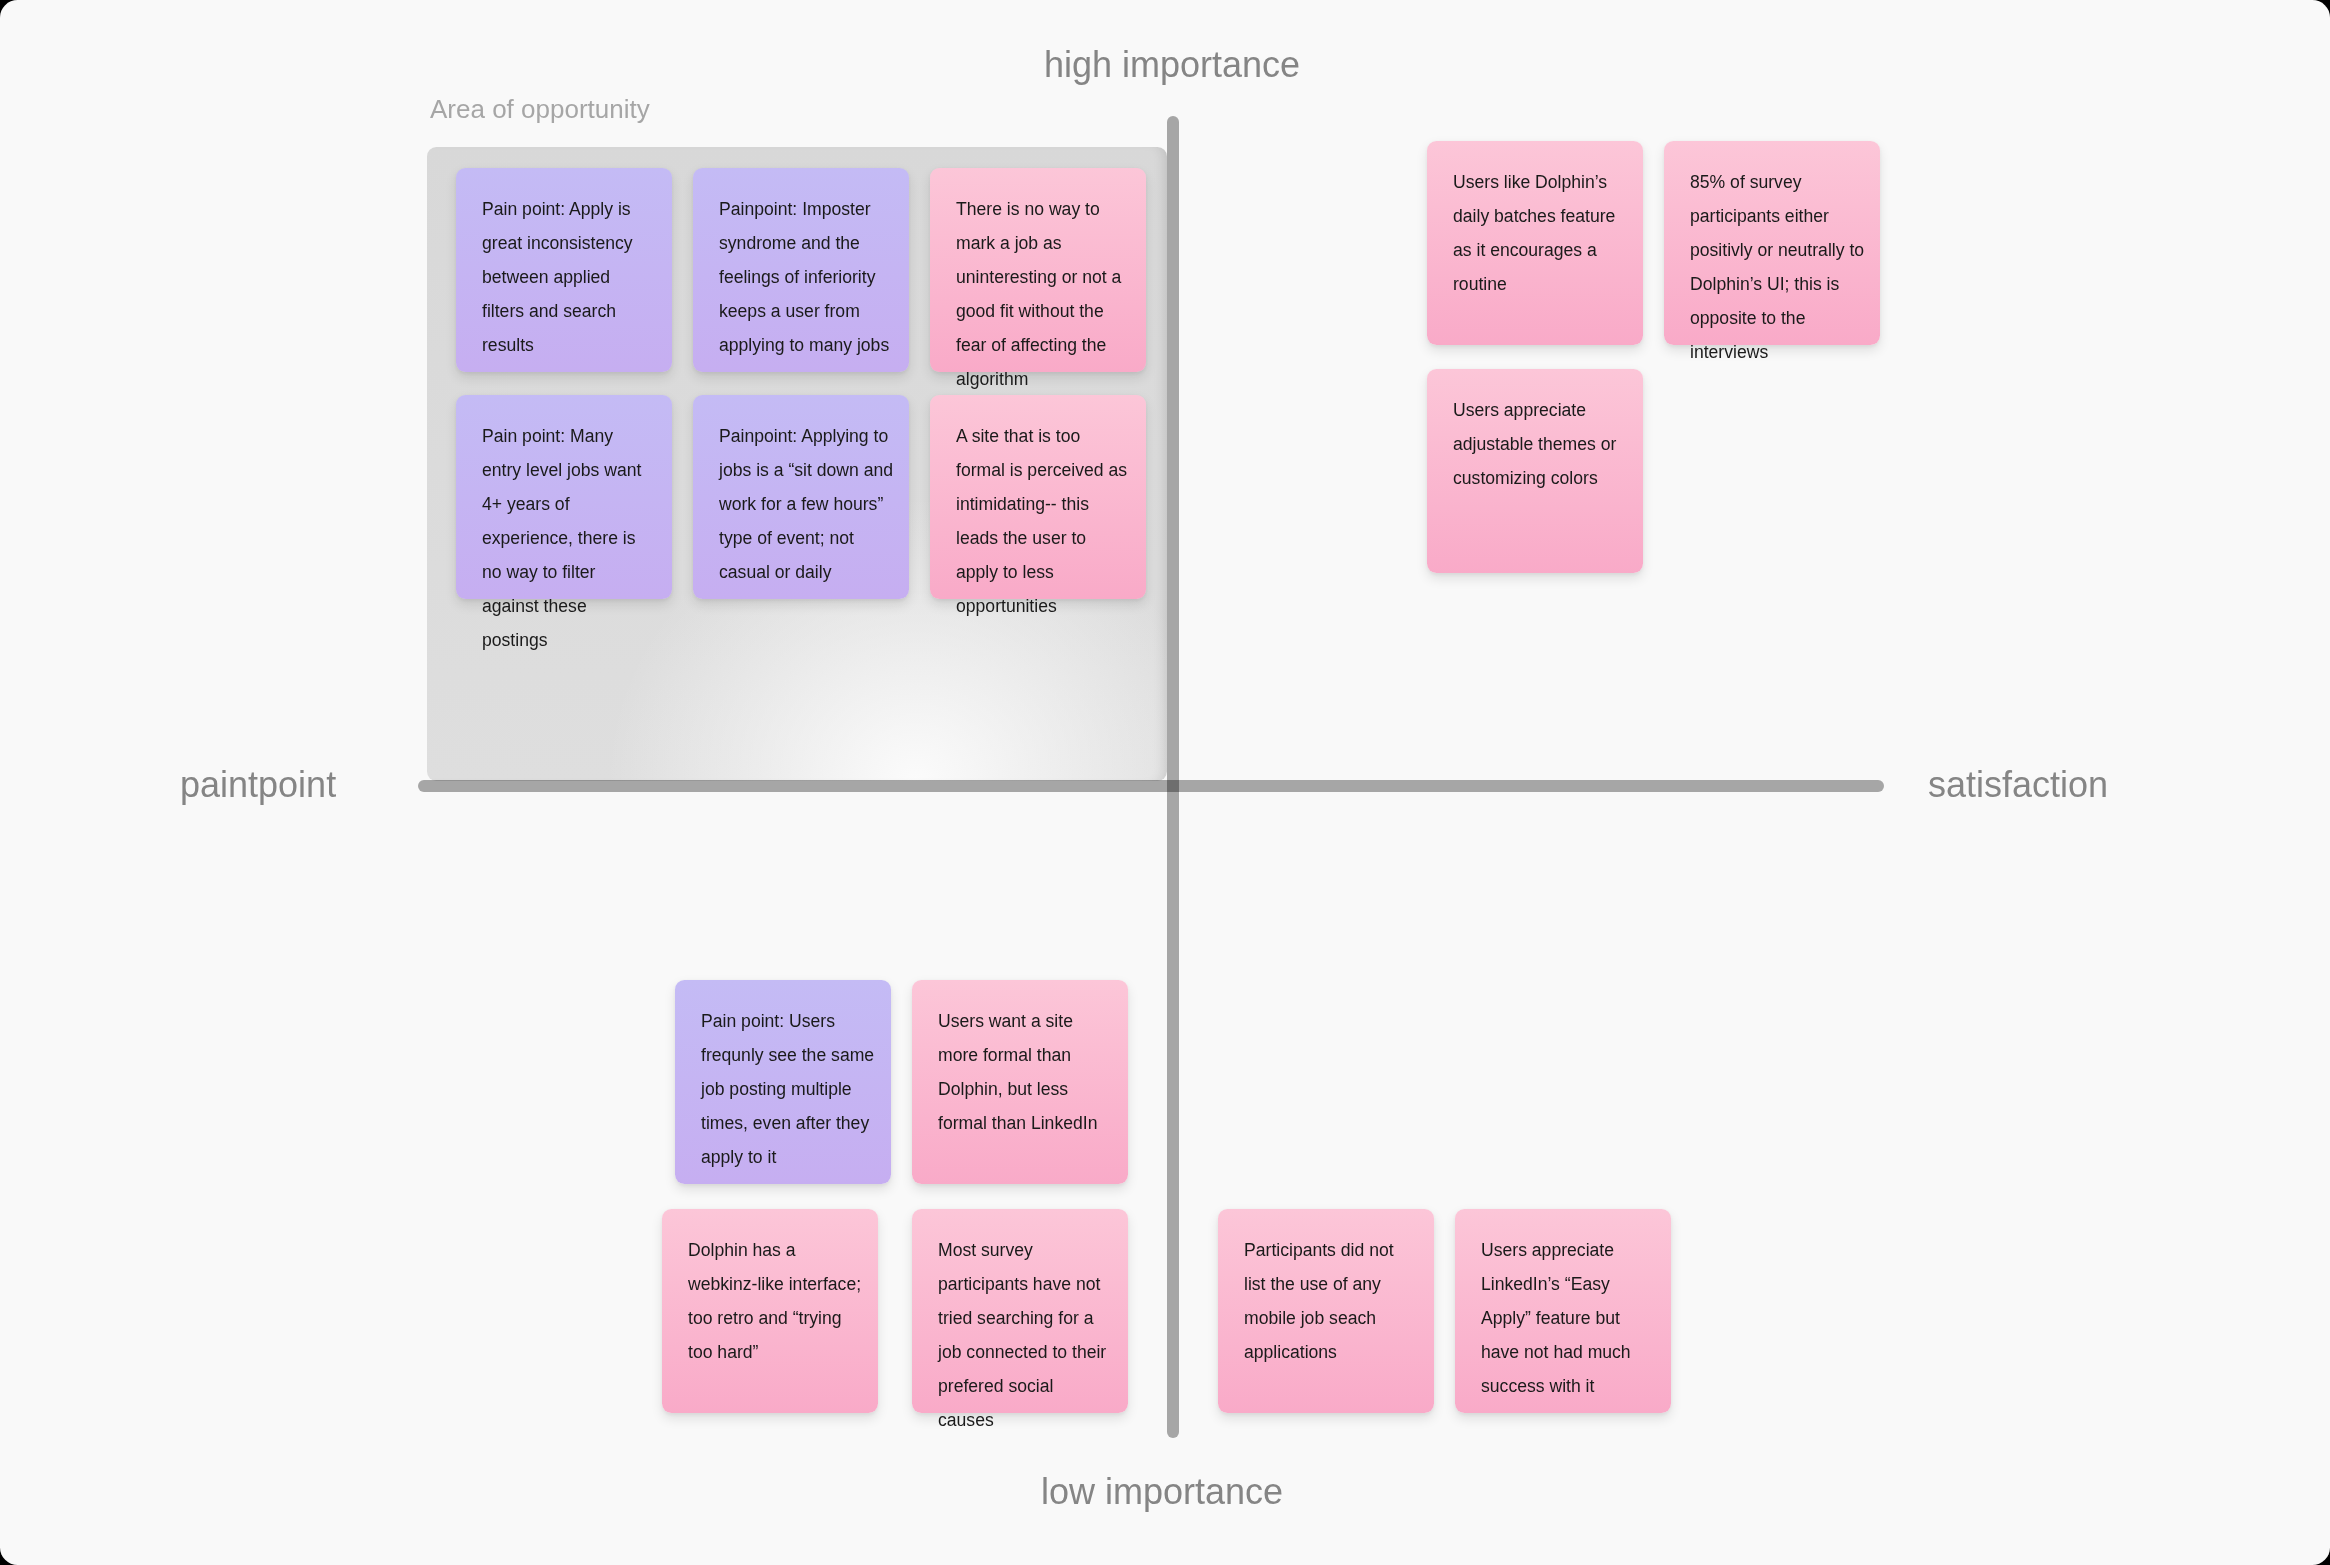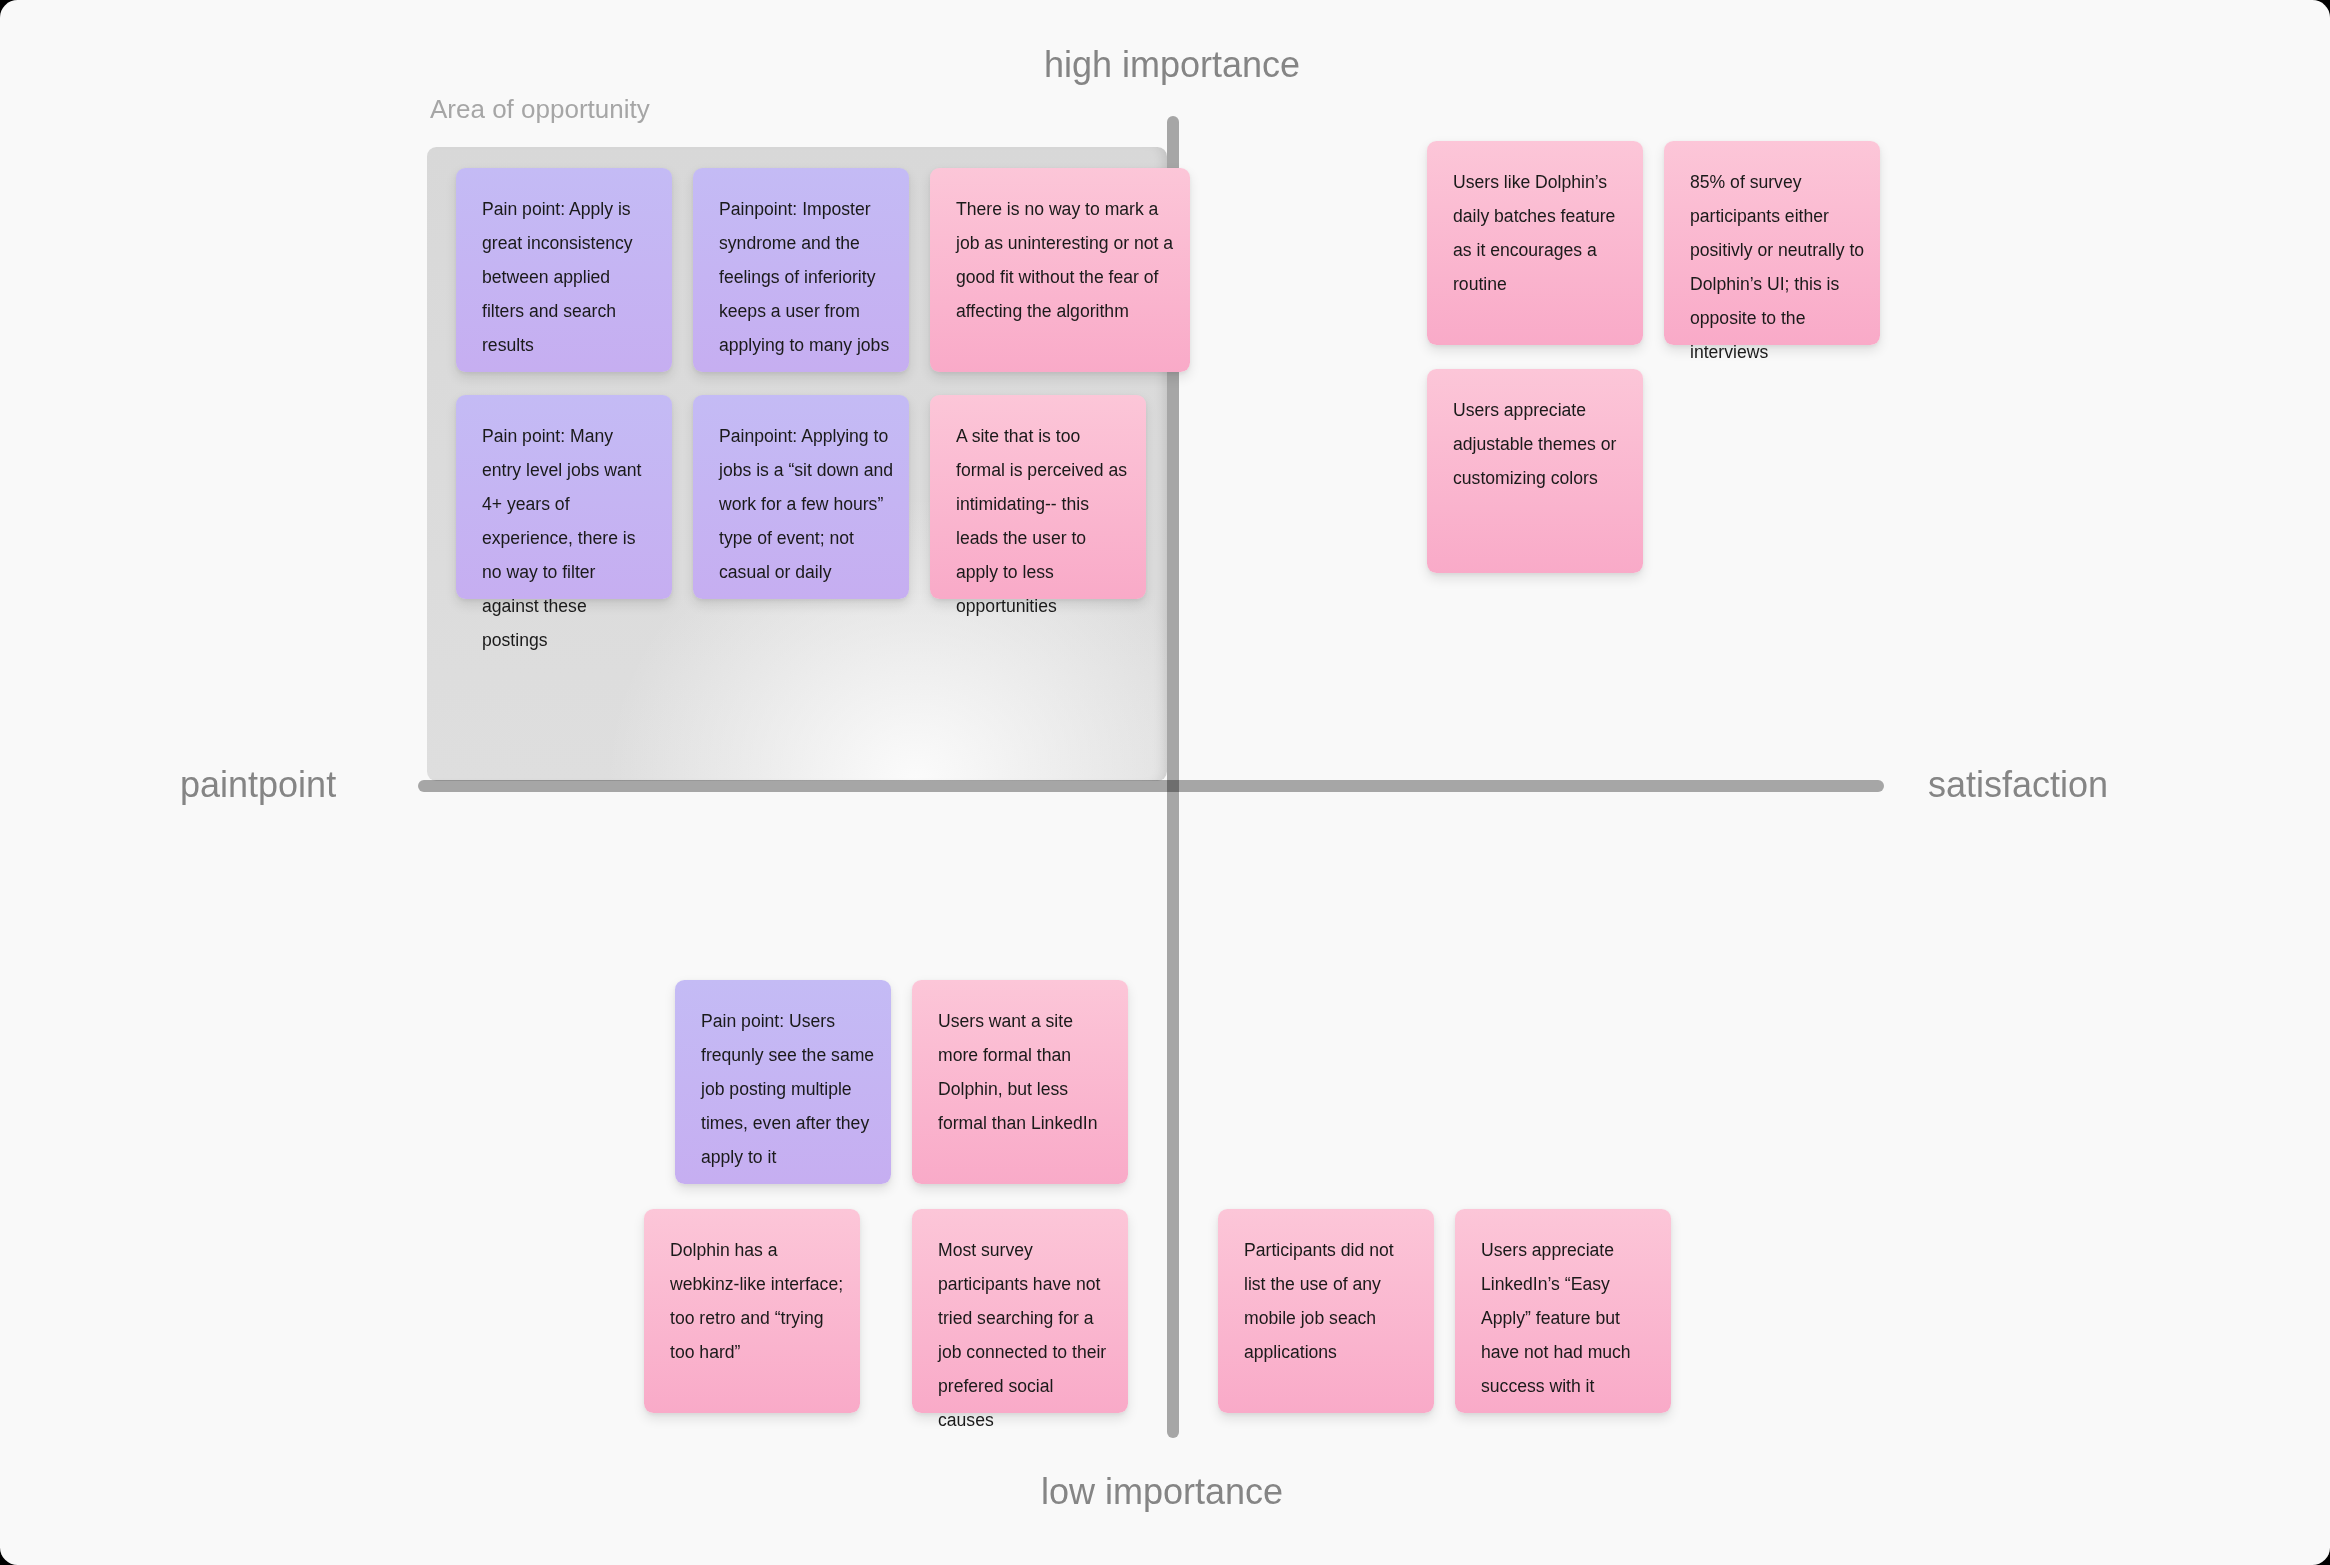--- a/index.html
+++ b/index.html
@@ -92,21 +92,21 @@
 
   <div class="big-label" style="left:1928px; top:764px;">satisfaction</div>
 
   <div>
       <div class="note purple" style="left: 456px; top: 168px;">
         <div class="note-text">Pain point: Apply is great inconsistency between applied filters and search results</div>
       </div>
       <div class="note purple" style="left: 693px; top: 168px;">
         <div class="note-text">Painpoint: Imposter syndrome and the feelings of inferiority keeps a user from applying to many jobs</div>
       </div>
-      <div class="note pink" style="left: 930px; top: 168px; padding-left: 44px;">
+      <div class="note pink" style="left: 930px; top: 168px;">
         <div class="note-text">There is no way to mark a job as uninteresting or not a good fit without the fear of affecting the algorithm</div>
       </div>
       <div class="note purple" style="left: 456px; top: 395px;">
         <div class="note-text">Pain point: Many entry level jobs want 4+ years of experience, there is no way to filter against these postings</div>
       </div>
       <div class="note purple" style="left: 693px; top: 395px;">
         <div class="note-text">Painpoint: Applying to jobs is a “sit down and work for a few hours” type of event; not casual or daily</div>
       </div>
       <div class="note pink" style="left: 930px; top: 395px;">
         <div class="note-text">A site that is too formal is perceived as intimidating-- this leads the user to apply to less opportunities</div>
@@ -119,21 +119,21 @@
       </div>
       <div class="note pink" style="left: 1427px; top: 369px;">
         <div class="note-text">Users appreciate adjustable themes or customizing colors</div>
       </div>
       <div class="note purple" style="left: 675px; top: 980px;">
         <div class="note-text">Pain point: Users frequnly see the same job posting multiple times, even after they apply to it</div>
       </div>
       <div class="note pink" style="left: 912px; top: 980px;">
         <div class="note-text">Users want a site more formal than Dolphin, but less formal than LinkedIn</div>
       </div>
-      <div class="note pink" style="left: 644px; top: 1209px;">
+      <div class="note pink" style="left: 662px; top: 1209px;">
         <div class="note-text">Dolphin has a webkinz-like interface; too retro and “trying too hard”</div>
       </div>
       <div class="note pink" style="left: 912px; top: 1209px;">
         <div class="note-text">Most survey participants have not tried searching for a job connected to their prefered social causes</div>
       </div>
       <div class="note pink" style="left: 1218px; top: 1209px;">
         <div class="note-text">Participants did not list the use of any mobile job seach applications</div>
       </div>
       <div class="note pink" style="left: 1455px; top: 1209px;">
         <div class="note-text">Users appreciate LinkedIn’s “Easy Apply” feature but have not had much success with it</div>

